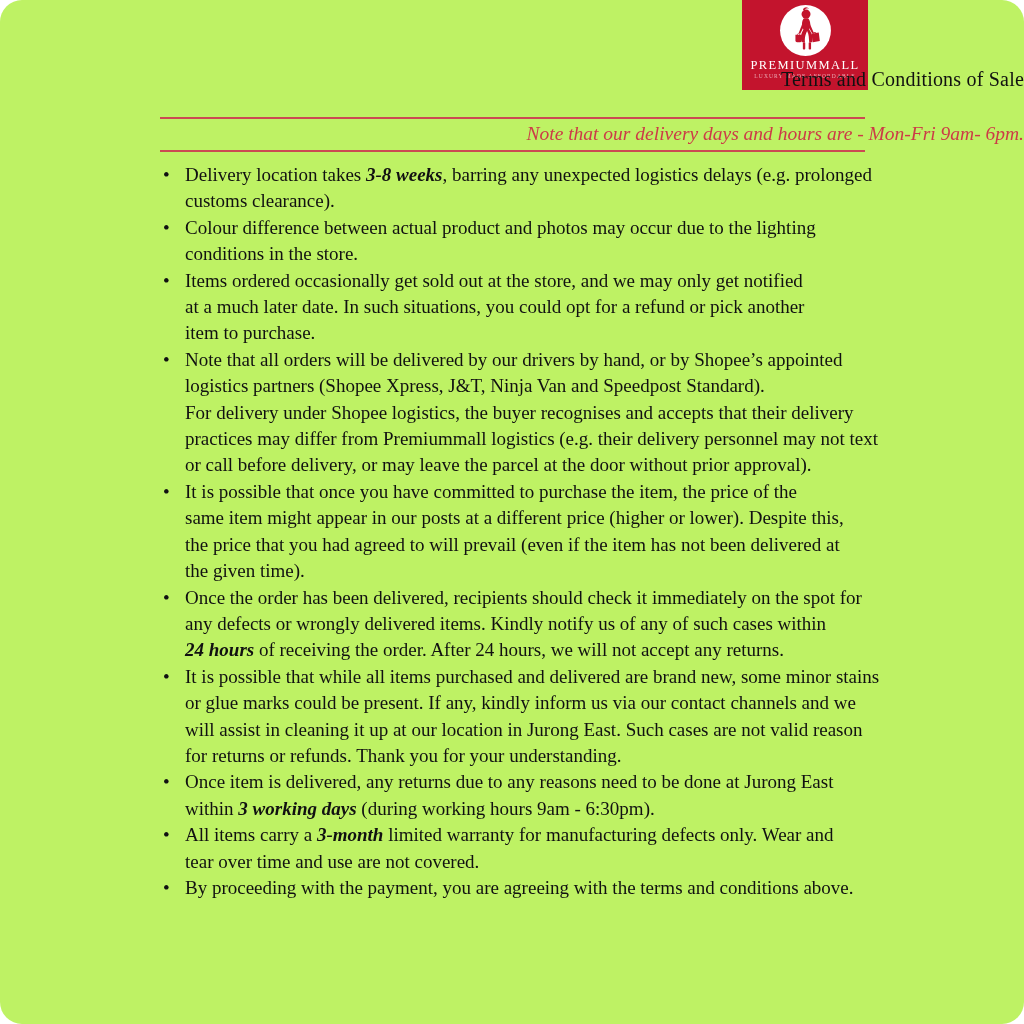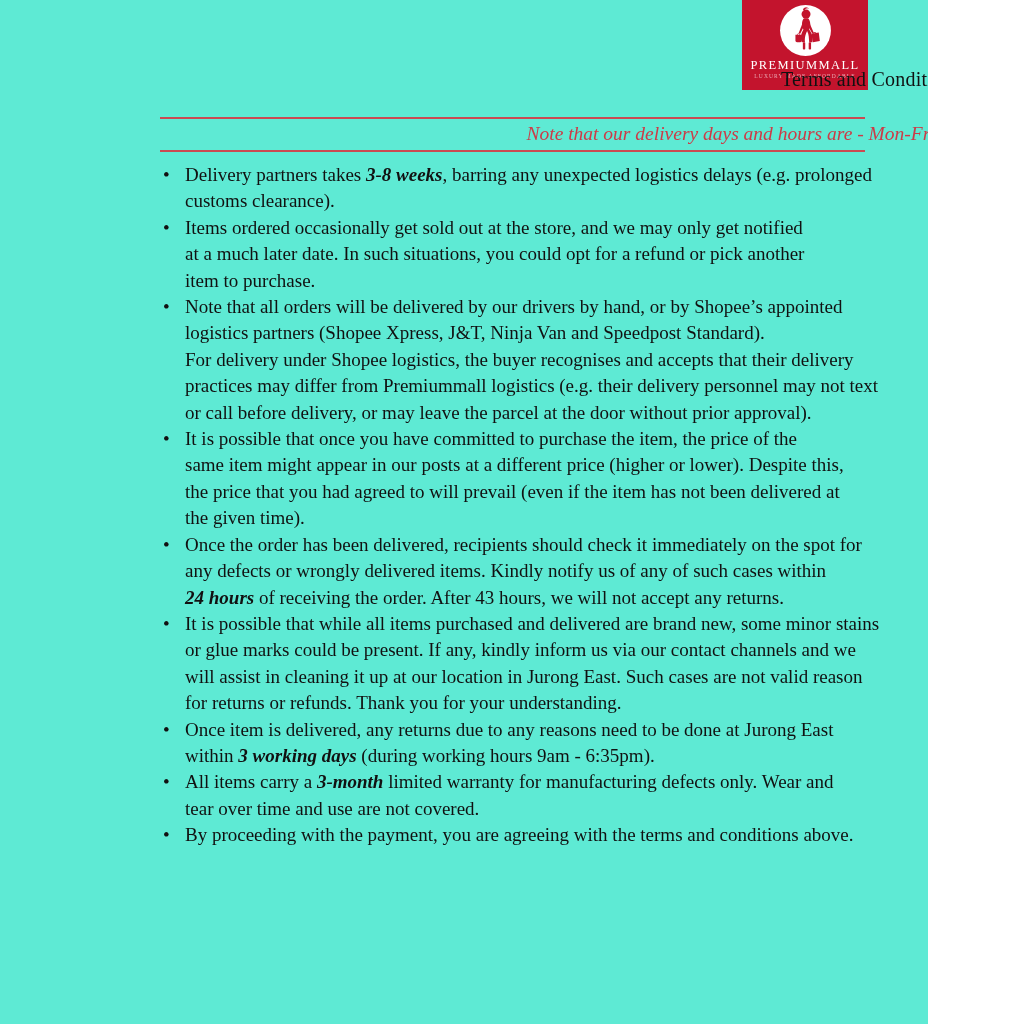--- a/index.html
+++ b/index.html
@@ -1,24 +1,25 @@
 <!DOCTYPE html>
 <html><head>
 <meta charset="utf-8">
 <style>
   * { margin: 0; padding: 0; box-sizing: border-box; }
   html, body { background: #ffffff; }
   .page {
     position: relative;
-    width: 928px;
+    width: 1024px;
     height: 1024px;
-    background: #5eead4;
+    background: #bef264;
     font-family: "Liberation Serif", serif;
     color: #111111;
     overflow: hidden;
+    border-radius: 22px;
   }
 
   
   .logo {
     position: absolute;
     left: 742px;
     top: 0;
     width: 126px;
     height: 90px;
     background: #c3142d;
@@ -132,41 +133,43 @@
     <div class="logo-tagline">LUXURY MADE AFFORDABLE</div>
   </div>
 
   <div class="title">Terms and Conditions of Sale</div>
 
   <div class="rule rule-top"></div>
   <div class="note">Note that our delivery days and hours are - Mon-Fri 9am- 6pm.</div>
   <div class="rule rule-bottom"></div>
 
   <ul class="terms-list">
-      <li><span>Delivery partners takes </span><b>3-8 weeks</b><span>, barring any unexpected logistics delays (e.g. prolonged
+      <li><span>Delivery location takes </span><b>3-8 weeks</b><span>, barring any unexpected logistics delays (e.g. prolonged
 customs clearance).</span></li>
+      <li><span>Colour difference between actual product and photos may occur due to the lighting
+conditions in the store.</span></li>
       <li><span>Items ordered occasionally get sold out at the store, and we may only get notified
 at a much later date. In such situations, you could opt for a refund or pick another
 item to purchase.</span></li>
       <li><span>Note that all orders will be delivered by our drivers by hand, or by Shopee’s appointed
 logistics partners (Shopee Xpress, J&amp;T, Ninja Van and Speedpost Standard).
 For delivery under Shopee logistics, the buyer recognises and accepts that their delivery
 practices may differ from Premiummall logistics (e.g. their delivery personnel may not text
 or call before delivery, or may leave the parcel at the door without prior approval).</span></li>
       <li><span>It is possible that once you have committed to purchase the item, the price of the
 same item might appear in our posts at a different price (higher or lower). Despite this,
 the price that you had agreed to will prevail (even if the item has not been delivered at
 the given time).</span></li>
       <li><span>Once the order has been delivered, recipients should check it immediately on the spot for
 any defects or wrongly delivered items. Kindly notify us of any of such cases within
-</span><b>24 hours</b><span> of receiving the order. After 43 hours, we will not accept any returns.</span></li>
+</span><b>24 hours</b><span> of receiving the order. After 24 hours, we will not accept any returns.</span></li>
       <li><span>It is possible that while all items purchased and delivered are brand new, some minor stains
 or glue marks could be present. If any, kindly inform us via our contact channels and we
 will assist in cleaning it up at our location in Jurong East. Such cases are not valid reason
 for returns or refunds. Thank you for your understanding.</span></li>
       <li><span>Once item is delivered, any returns due to any reasons need to be done at Jurong East
-within </span><b>3 working days</b><span> (during working hours 9am - 6:35pm).</span></li>
+within </span><b>3 working days</b><span> (during working hours 9am - 6:30pm).</span></li>
       <li><span>All items carry a </span><b>3-month</b><span> limited warranty for manufacturing defects only. Wear and
 tear over time and use are not covered.</span></li>
       <li><span>By proceeding with the payment, you are agreeing with the terms and conditions above.</span></li>
     </ul>
 
 </div>
 
 </body></html>

